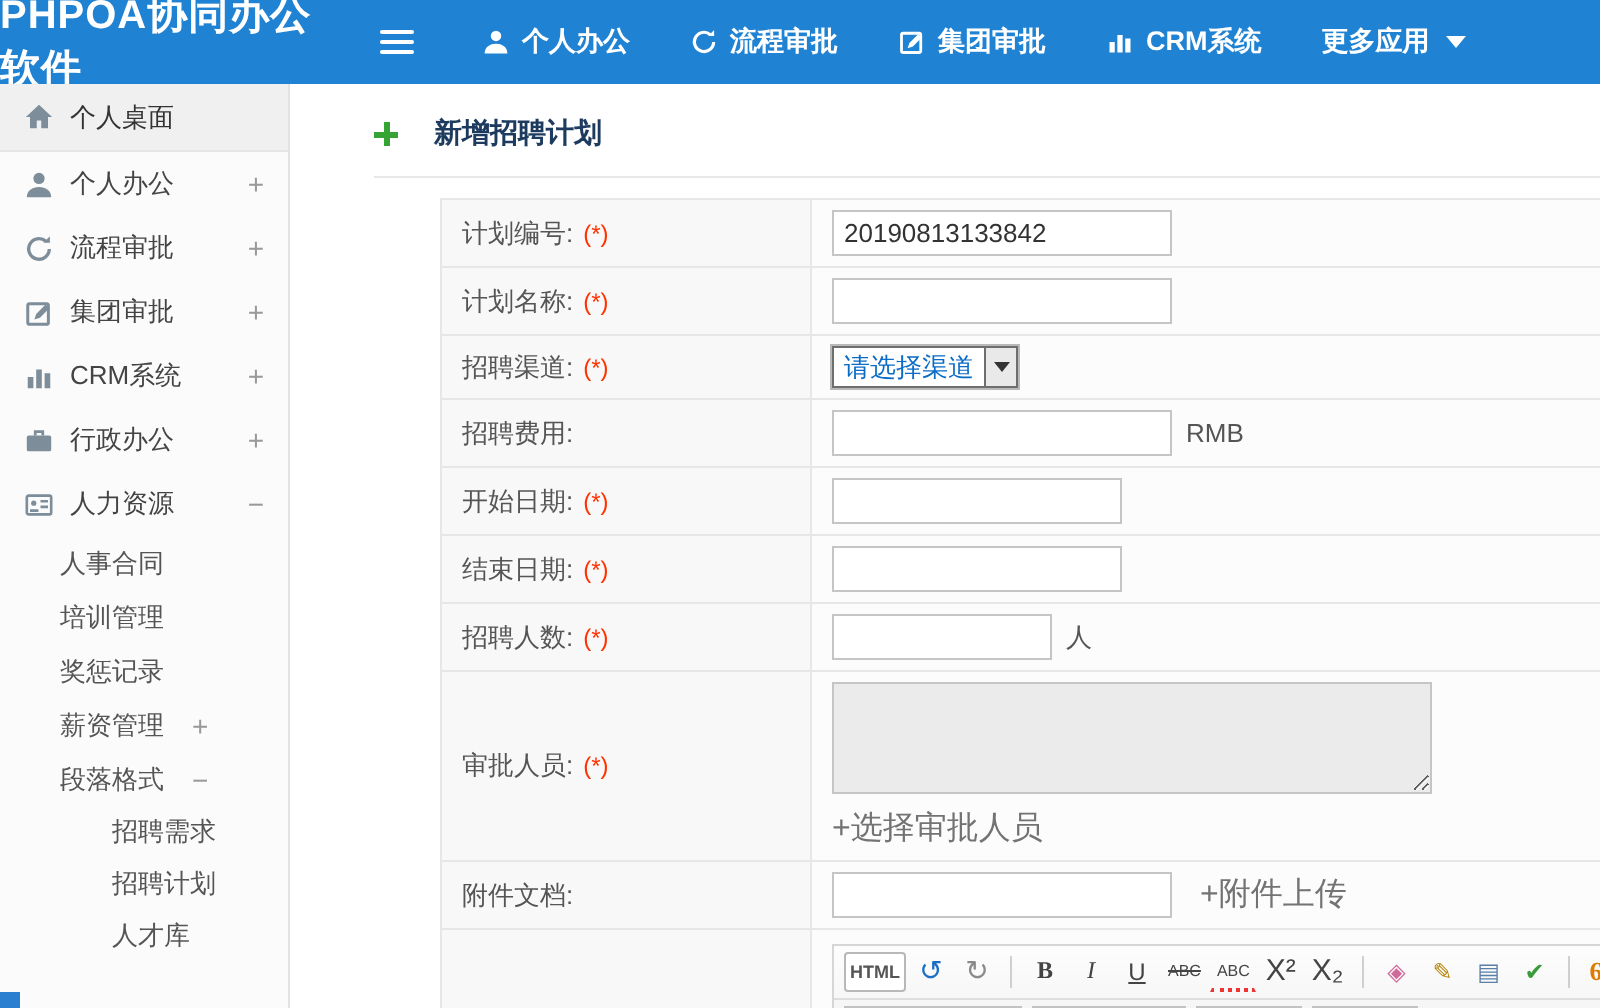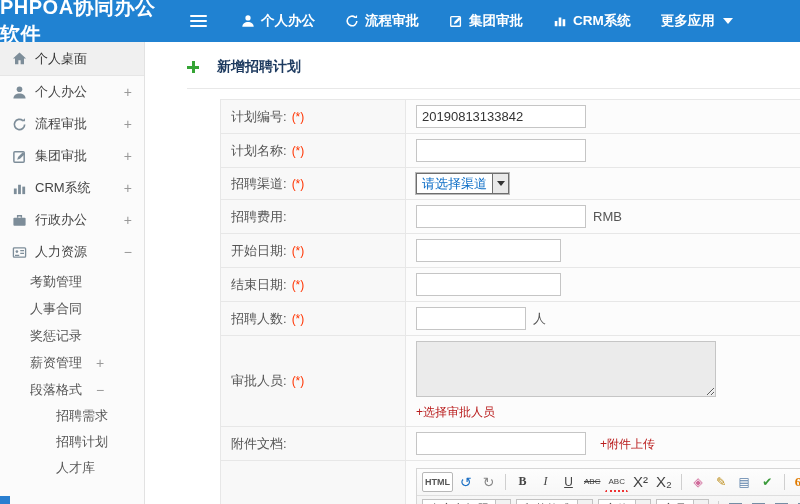--- a/index.html
+++ b/index.html
@@ -44,21 +44,21 @@
   td.val { background:#fcfcfc; }
   .req { color:#f30; margin-left:5px; font-size:12px; }
   .inp { height:23px; border:1px solid #c5c5c5; background:#fff; padding:0 5px; font:13px "Liberation Sans","DejaVu Sans",sans-serif; color:#333; }
   .w170 { width:170px; } .w145 { width:145px; } .w110 { width:110px; }
   .suffix { margin-left:7px; color:#555; }
   .fake-select { display:inline-flex; align-items:stretch; height:21px; border:1px solid #6e6e6e; outline:1px solid #b9b9b9; background:#fff; cursor:pointer; }
   .fs-txt { display:flex; align-items:center; padding:0 5px; color:#0a6cc6; font-size:13px; }
   .fs-arrow { width:16px; background:#e9e9e9; border-left:1px solid #6e6e6e; display:flex; align-items:center; justify-content:center; }
   .fs-arrow::after { content:""; width:0; height:0; border-left:4px solid transparent; border-right:4px solid transparent; border-top:5px solid #333; }
   textarea.appr { width:300px; height:56px; background:#ebebeb; border:1px solid #c5c5c5; resize:both; font:13px "Liberation Sans","DejaVu Sans",sans-serif; }
-  a.blue-link { color:#b91c1c; font-size:12px; text-decoration:none; cursor:pointer; }
+  a.blue-link { color:#737373; font-size:16px; text-decoration:none; cursor:pointer; }
   .link-row { margin-top:4px; }
   .attach-link { margin-left:14px; }
 
   
   td.editor-cell { padding:4px; background:#fcfcfc; height:70px; vertical-align:top; }
   .toolbar { border:1px solid #d6d6d6; background:linear-gradient(#fdfdfd,#f0f0f0); }
   .tb-row { display:flex; align-items:center; padding:3px 5px; gap:2px; }
   .tb-row1 { border-bottom:1px solid #dedede; }
   .tbtn { min-width:21px; height:20px; display:inline-flex; align-items:center; justify-content:center; font-size:12px; color:#444; cursor:pointer; border:1px solid transparent; border-radius:2px; padding:0 2px; }
   .tbtn.html { font-size:9px; font-weight:bold; border:1px solid #b8b8b8; background:#fff; color:#555; }
@@ -203,24 +203,24 @@
           <rect x="1.5" y="3" width="13" height="10" rx="1"></rect>
           <circle cx="5.2" cy="7" r="1.4" fill="currentColor" stroke="none"></circle>
           <path d="M8.8 6h4M8.8 9h4M3.2 11h4.5"></path>
         </svg>
       </span>
     <span class="slabel">人力资源</span>
     <span class="stoggle">−</span>
   </div>
 
   <div class="sub-item">
-      <span class="slabel">考勤管理</span>
-    </div>
-  <div class="sub-item">
       <span class="slabel">人事合同</span>
+    </div>
+  <div class="sub-item">
+      <span class="slabel">培训管理</span>
     </div>
   <div class="sub-item">
       <span class="slabel">奖惩记录</span>
     </div>
   <div class="sub-item">
       <span class="slabel">薪资管理</span>
       <span class="stoggle">+</span>
     </div>
   <div class="sub-item">
       <span class="slabel">段落格式</span>

